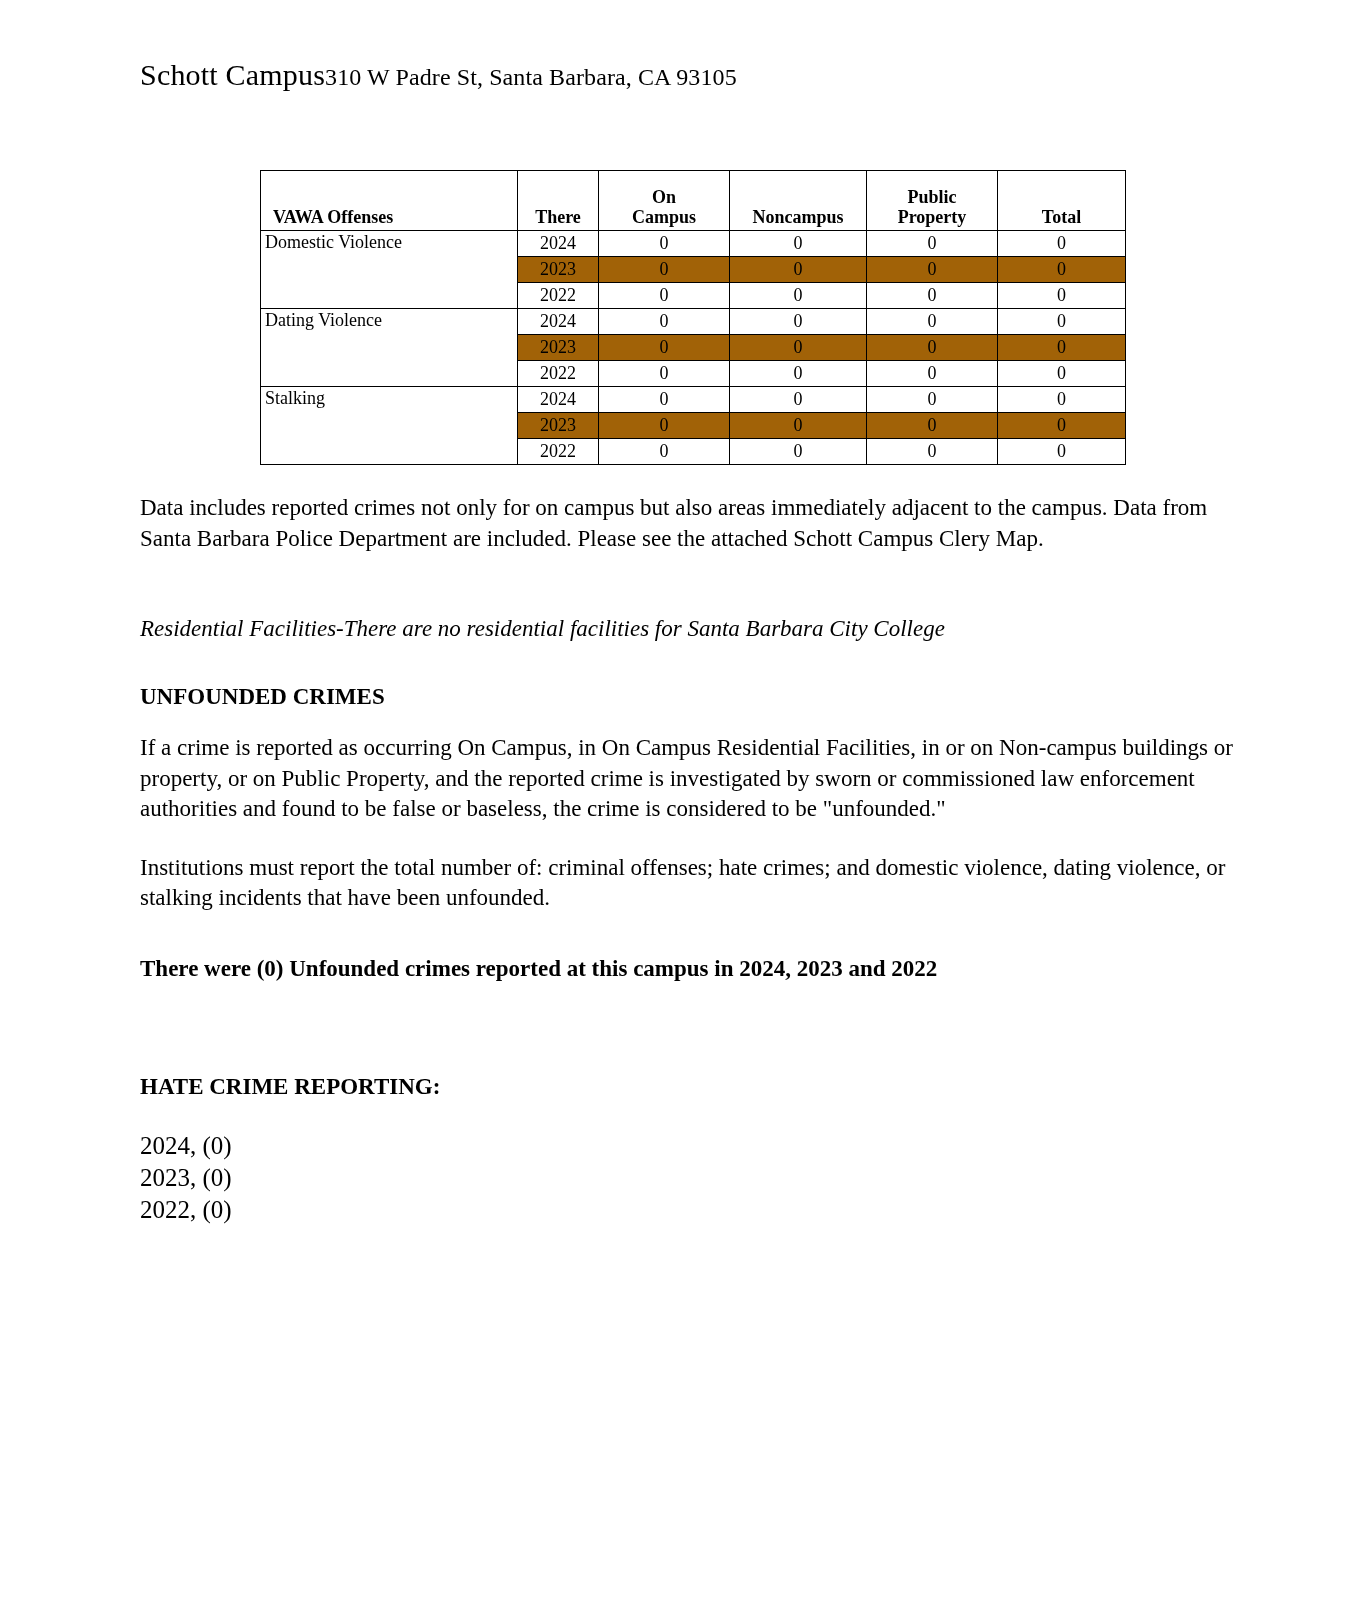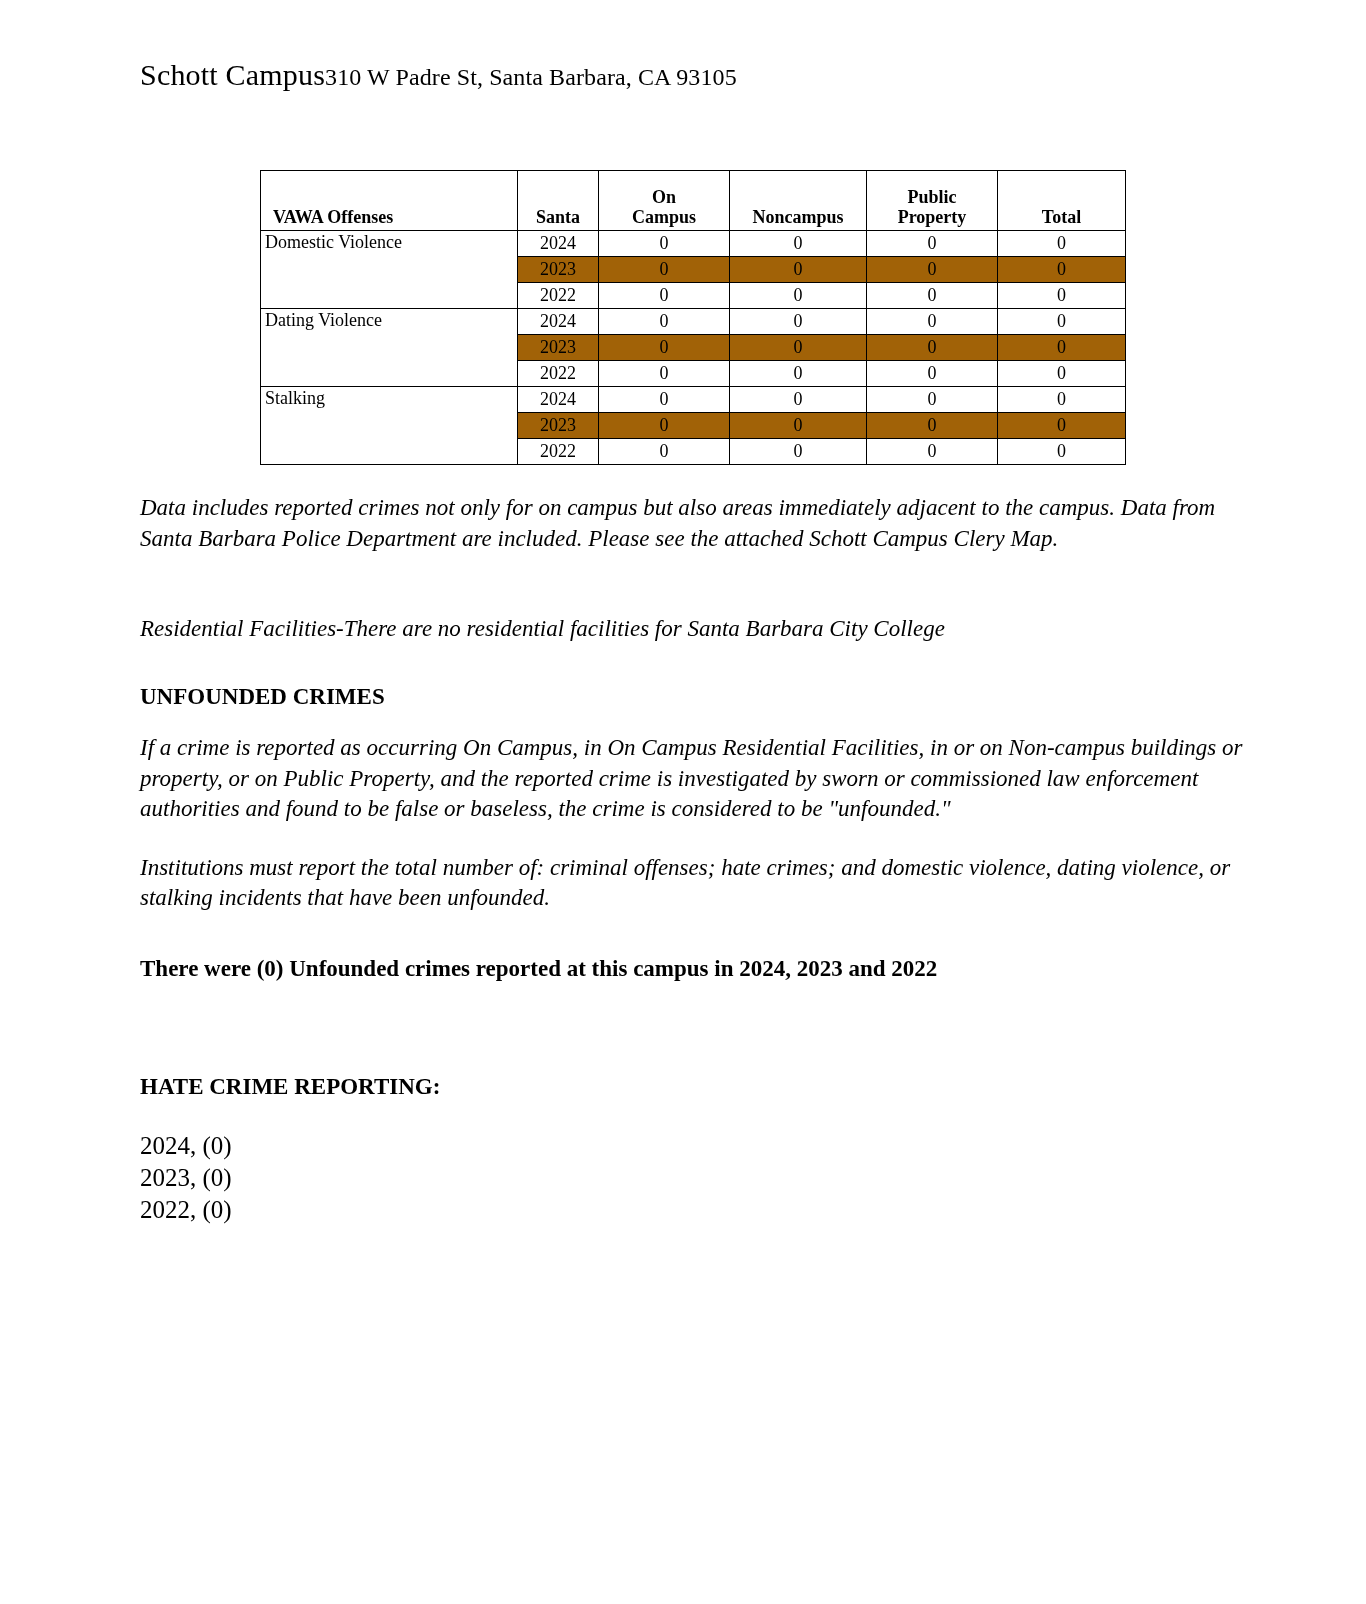--- a/index.html
+++ b/index.html
@@ -92,21 +92,20 @@
   
   td.offense.noborder-bottom { border-bottom: none; }
   td.offense.noborder-top { border-top: none; }
 
   
   .para {
     font-size: 23px;
     line-height: 1.33;
     margin-top: 28px;
     max-width: 1110px;
-    font-style: italic;
   }
   .italic-note {
     font-style: italic;
     font-size: 23px;
     margin-top: 62px;
   }
   .heading {
     font-weight: bold;
     font-size: 23px;
     margin-top: 42px;
@@ -135,21 +134,21 @@
 
   <div class="doc-header">
     <span class="campus-name">Schott Campus</span><span class="campus-address">310 W Padre St, Santa Barbara, CA 93105</span>
   </div>
 
   <div class="table-wrap">
     <table class="vawa">
       <thead>
         <tr>
           <th class="left-head col-offense">VAWA Offenses</th>
-          <th class="col-year">Santa</th>
+          <th class="col-year">There</th>
           <th class="col-oncamp">
             <div>On</div>
             <div>Campus</div>
           </th>
           <th class="col-noncamp">Noncampus</th>
           <th class="col-public">
             <div>Public</div>
             <div>Property</div>
           </th>
           <th class="col-total">Total</th>

